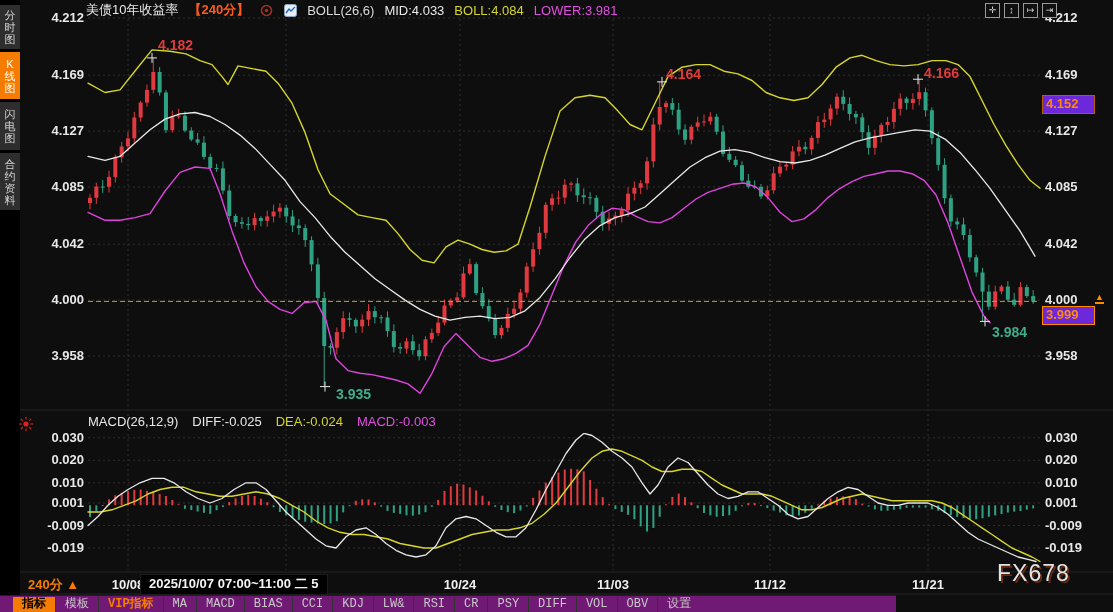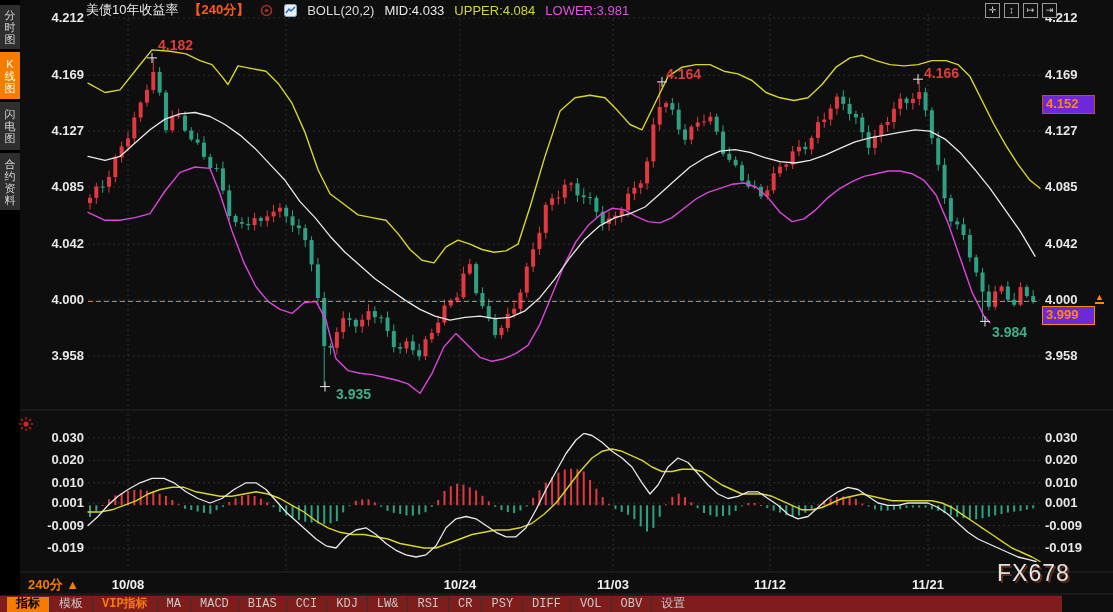--- a/index.html
+++ b/index.html
@@ -34,22 +34,22 @@
   .mh-name,.mh-diff{color:#e8e8e8;}
   .mh-dea{color:#d6d62a;}
   .mh-macd{color:#e44ee4;}
   
   #row-x{left:0;top:573px;width:1113px;height:22px;}
   #period-badge{position:absolute;left:24px;top:3px;color:#f57c00;font-size:13px;font-weight:700;
                 border-bottom:2px solid #e5e5e5;padding:0 4px 2px 4px;cursor:pointer;}
   .xtick{position:absolute;top:4px;font-size:13px;font-weight:700;color:#f0f0f0;transform:translateX(-50%);}
   #tooltip{position:absolute;left:140px;top:1px;height:19px;background:#000;border:1px solid #1c1c1c;
            color:#f5f5f5;font-size:13px;font-weight:700;line-height:18px;padding:0 8px;white-space:nowrap;}
-  #menu{left:0;top:595px;width:1062px;height:17px;background:#7f1d1d;border-top:1px solid #1f1f1f;
-        display:flex;align-items:center;padding-left:7px;box-sizing:border-box;
+  #menu{left:0;top:595px;width:896px;height:17px;background:#701a75;border-top:1px solid #1f1f1f;
+        display:flex;align-items:center;padding-left:13px;box-sizing:border-box;
         font-family:"Liberation Mono","Liberation Sans",sans-serif;font-size:12px;}
   .menu-item{color:#c8c8c8;padding:0 9px;height:15px;line-height:15px;border-right:1px solid #333;cursor:pointer;white-space:nowrap;}
   .menu-item.selected{background:#f57c00;color:#000;font-weight:700;}
   .menu-item.accent{color:#f57c00;font-weight:700;font-family:Liberation Mono, monospace;}
   .menu-item:last-child{border-right:none;text-align:right;}
   #watermark{left:997px;top:560px;font-size:23px;letter-spacing:1px;color:#e3e3e3;
              text-shadow:2px 2px 0 rgba(190,70,20,0.5);z-index:9;}
   
   #tr-icons{left:985px;top:3px;display:flex;gap:4px;z-index:8;}
   .tr-icon{width:13px;height:13px;border:1px solid #9a9a9a;background:#101010;color:#d0d0d0;
@@ -586,23 +586,23 @@
           <circle cx="6.5" cy="6.5" r="5" fill="none" stroke="#a03020" stroke-width="1.6"></circle>
           <circle cx="6.5" cy="6.5" r="1.8" fill="#a03020"></circle>
         </svg>
     </span>
     <span class="mini-icon">
       <svg width="13" height="13">
           <rect x="0.5" y="0.5" width="12" height="12" rx="2" fill="#e8eef5" stroke="#8fa6c0"></rect>
           <polyline points="2,9 5,5 7,7 11,3" fill="none" stroke="#2266cc" stroke-width="1.4"></polyline>
         </svg>
     </span>
-    <span class="hd-boll">BOLL(20,2)</span>
+    <span class="hd-boll">BOLL(26,6)</span>
     <span class="hd-mid">MID:4.033</span>
-    <span class="hd-upper">UPPER:4.084</span>
+    <span class="hd-upper">BOLL:4.084</span>
     <span class="hd-lower">LOWER:3.981</span>
   </div>
 
   <div id="tr-icons" class="abs">
     <div class="tr-icon">✛</div>
     <div class="tr-icon">↨</div>
     <div class="tr-icon">↦</div>
     <div class="tr-icon">⇥</div>
   </div>
 
@@ -656,20 +656,26 @@
       <div class="axlab l" style="top: 517.5px; left: 38px;">-0.009</div>
       <div class="axlab r" style="top: 517.5px; left: 1045px;">-0.009</div>
       <div class="axlab l" style="top: 540px; left: 38px;">-0.019</div>
       <div class="axlab r" style="top: 540px; left: 1045px;">-0.019</div>
     </div>
 
   <div class="tagbox" id="tag-ref" style="top:95px;">4.152</div>
   <div class="tagbox" id="tag-last" style="top:306px;border-color:#ff8a00;">3.999</div>
   <div id="uparrow" class="abs">▲<div class="bar"></div></div>
 
+  <div id="macd-header" class="abs">
+    <span class="mh-name">MACD(26,12,9)</span>
+    <span class="mh-diff">DIFF:-0.025</span>
+    <span class="mh-dea">DEA:-0.024</span>
+    <span class="mh-macd">MACD:-0.003</span>
+  </div>
 
   <div id="live-icon" class="abs">
     <svg width="16" height="16">
       <circle cx="8" cy="8" r="2.6" fill="#e02020"></circle>
       <g stroke="#e02020" stroke-width="1.2">
         <line x1="8" y1="1" x2="8" y2="3.5"></line>
           <line x1="8" y1="12.5" x2="8" y2="15"></line>
         <line x1="1" y1="8" x2="3.5" y2="8"></line>
           <line x1="12.5" y1="8" x2="15" y2="8"></line>
         <line x1="3" y1="3" x2="4.8" y2="4.8"></line>
@@ -684,20 +690,21 @@
     <div id="period-badge">
       <span>240分</span> <span>▲</span>
     </div>
     <div id="xticks">
         <div class="xtick" style="left: 128px;">10/08</div>
         <div class="xtick" style="left: 460px;">10/24</div>
         <div class="xtick" style="left: 613px;">11/03</div>
         <div class="xtick" style="left: 770px;">11/12</div>
         <div class="xtick" style="left: 928px;">11/21</div>
       </div>
+    <div id="tooltip">2025/10/07  07:00~11:00  二 5</div>
   </div>
 
   <div id="menu" class="abs">
       <div class="menu-item selected">指标</div>
       <div class="menu-item">模板</div>
       <div class="menu-item accent">VIP指标</div>
       <div class="menu-item">MA</div>
       <div class="menu-item">MACD</div>
       <div class="menu-item">BIAS</div>
       <div class="menu-item">CCI</div>

